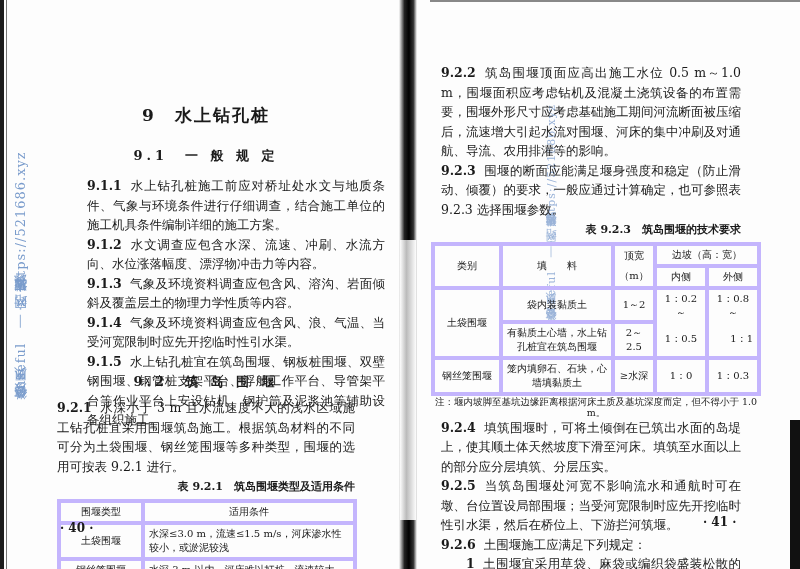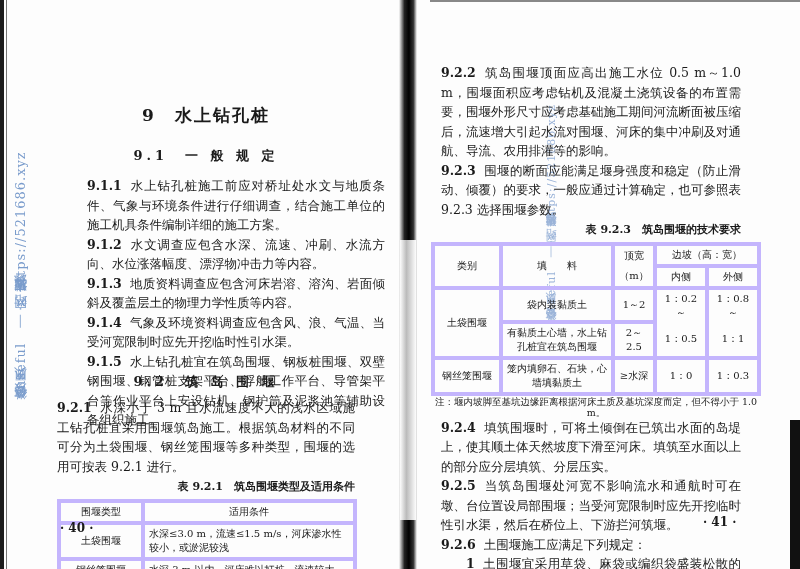--- a/index.html
+++ b/index.html
@@ -63,21 +63,21 @@
   <div class="page left-page">
     <div class="chapter-title">9　水上钻孔桩</div>
 
     <div style="position:absolute; top:146px; left:0; width:298px;">
       <div class="section-title">9.1　一 般 规 定</div>
     </div>
 
     <div style="position:absolute; top:176px; left:0; width:298px;margin-left:30px;">
       <p class="para"><span class="num">9.1.1</span><span>水上钻孔桩施工前应对桥址处水文与地质条件、气象与环境条件进行仔细调查，结合施工单位的施工机具条件编制详细的施工方案。</span></p>
       <p class="para"><span class="num">9.1.2</span><span>水文调查应包含水深、流速、冲刷、水流方向、水位涨落幅度、漂浮物冲击力等内容。</span></p>
-      <p class="para"><span class="num">9.1.3</span><span>地质资料调查应包含河床岩溶、溶沟、岩面倾斜及覆盖层土的物理力学性质等内容。</span></p>
+      <p class="para"><span class="num">9.1.3</span><span>气象及环境资料调查应包含风、溶沟、岩面倾斜及覆盖层土的物理力学性质等内容。</span></p>
       <p class="para"><span class="num">9.1.4</span><span>气象及环境资料调查应包含风、浪、气温、当受河宽限制时应先开挖临时性引水渠。</span></p>
       <p class="para"><span class="num">9.1.5</span><span>水上钻孔桩宜在筑岛围堰、钢板桩围堰、双壁钢围堰、钢管桩支架平台、浮船工作平台、导管架平台等作业平台上安设钻机、钢护筒及泥浆池等辅助设备组织施工。</span></p>
     </div>
 
     <div style="position:absolute; top:372px; left:0; width:298px;">
       <div class="section-title">9.2　筑 岛 围 堰</div>
     </div>
 
     <div style="position:absolute; top:398px; left:0; width:298px;">
       <p class="para"><span class="num">9.2.1</span><span>水深小于 3 m 且水流速度不大的浅水区域施工钻孔桩宜采用围堰筑岛施工。根据筑岛材料的不同可分为土袋围堰、钢丝笼围堰等多种类型，围堰的选用可按表 9.2.1 进行。</span></p>
@@ -125,21 +125,21 @@
           <td rowspan="2">土袋围堰</td>
           <td>袋内装黏质土</td>
           <td>1～2</td>
           <td style="border-bottom:none;">1：0.2～</td>
           <td style="border-bottom:none;">1：0.8～</td>
         </tr>
         <tr>
           <td>有黏质土心墙，水上钻孔桩宜在筑岛围堰</td>
           <td>2～2.5</td>
           <td style="border-top:none;">1：0.5</td>
-          <td style="border-top:none;">1：1</td>
+          <td style="border-top:none;text-align:right;">1：1</td>
         </tr>
         <tr>
           <td>钢丝笼围堰</td>
           <td>笼内填卵石、石块，心墙填黏质土</td>
           <td>≥水深</td>
           <td>1：0</td>
           <td>1：0.3</td>
         </tr>
       </tbody>
         </table>

